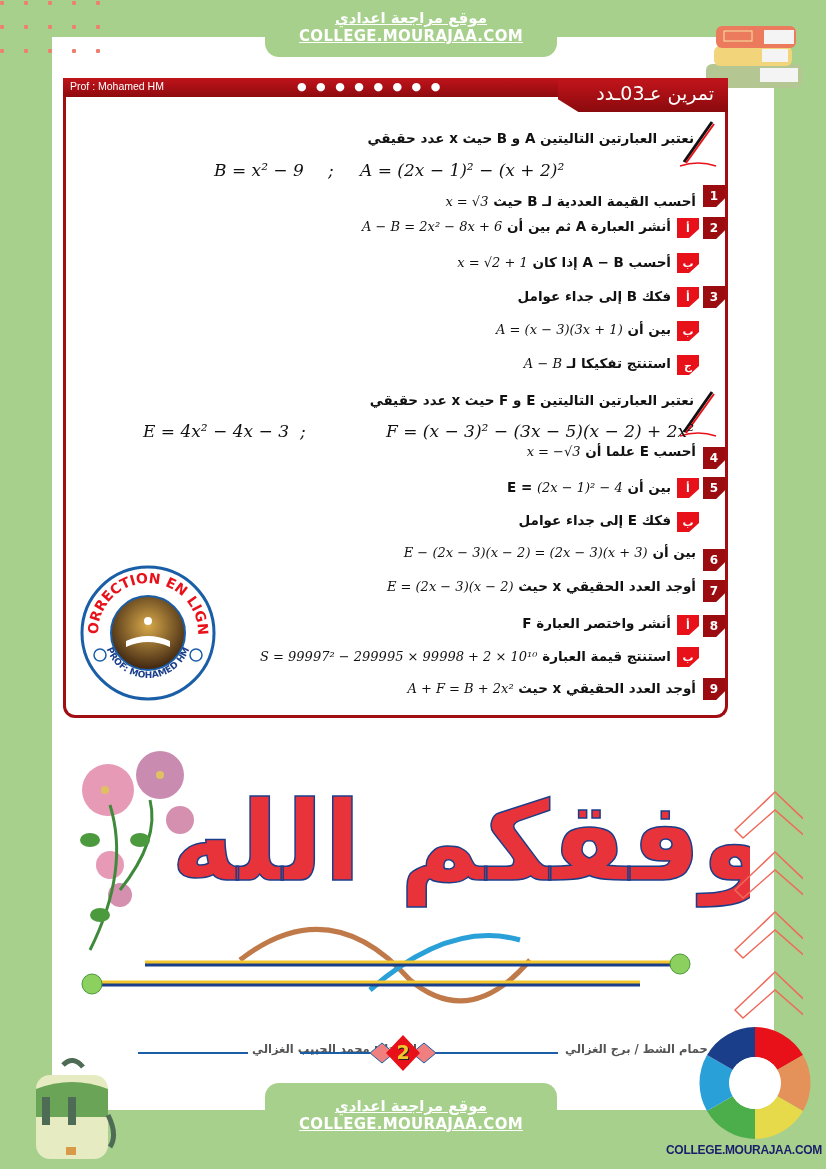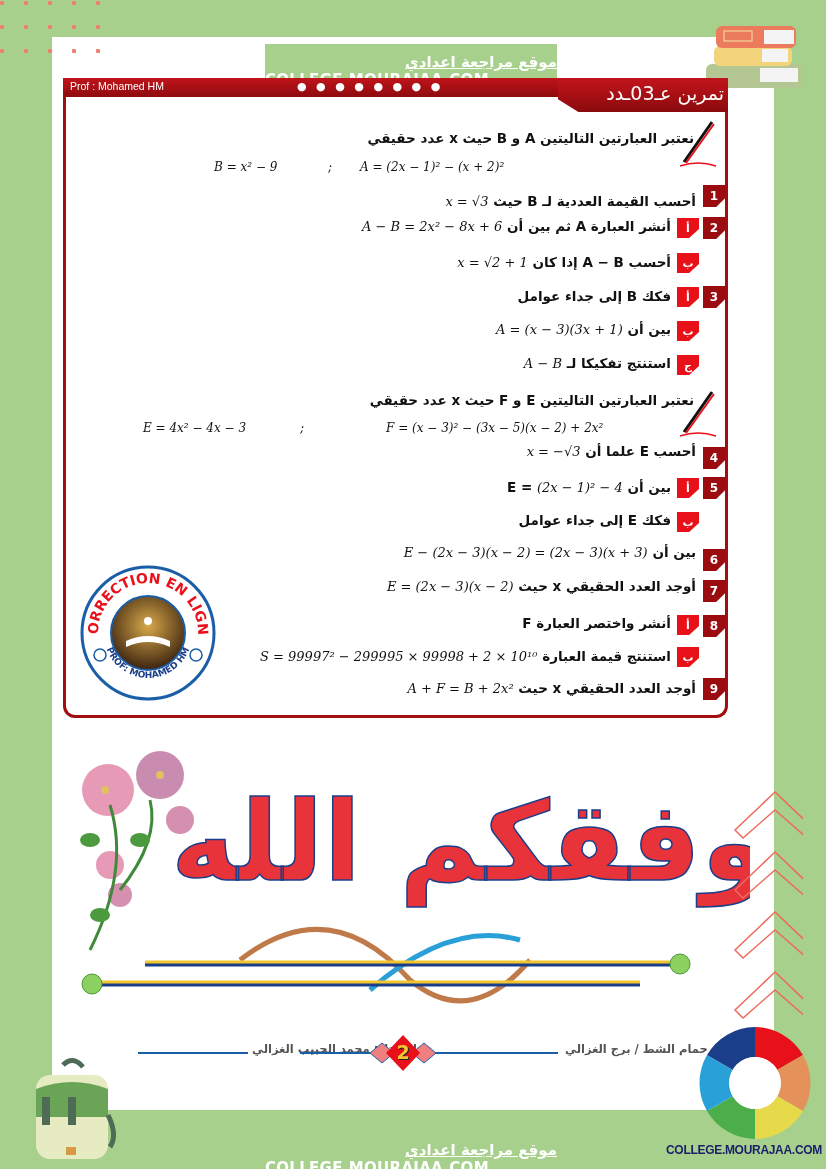--- a/index.html
+++ b/index.html
@@ -13,23 +13,22 @@
   
   .frame-top { position: absolute; left: 0; top: 0; width: 826px; height: 37px; background: #a7d08c; }
   .frame-left { position: absolute; left: 0; top: 0; width: 52px; height: 1169px; background: #a7d08c; }
   .frame-right { position: absolute; left: 774px; top: 0; width: 52px; height: 1169px; background: #a7d08c; }
   .frame-bottom { position: absolute; left: 0; top: 1110px; width: 826px; height: 59px; background: #a7d08c; }
   .dots { position: absolute; left: 0; top: 0; width: 110px; height: 60px;
     background-image: radial-gradient(circle, #ee8070 2px, transparent 2.5px);
     background-size: 24px 24px; background-position: -10px -9px; }
 
   .site-tab {
-    position: absolute; background: #a7d08c; color: #fff;
+    position: absolute; background: #a7d08c; text-align: center; color: #fff;
     border-radius: 0 0 14px 14px;
-    margin-top: 44px;
   }
   .site-tab.top { left: 265px; top: 0; width: 292px; height: 57px; padding-top: 9px; }
   .site-tab.bottom { left: 265px; top: 1083px; width: 292px; height: 86px; padding-top: 14px; border-radius: 14px 14px 0 0; }
   .site-ar { font-size: 15px; font-weight: bold; text-decoration: underline; direction: rtl; line-height: 18px; }
   .site-en { font-size: 15px; font-weight: bold; text-decoration: underline; letter-spacing: 0.3px; line-height: 19px; font-family: "DejaVu Sans", sans-serif; }
 
   
   .books { position: absolute; left: 700px; top: 14px; width: 110px; height: 78px; }
 
   
@@ -41,27 +40,27 @@
   .card-header {
     position: absolute; left: 63px; top: 78px; width: 665px; height: 19px;
     background: linear-gradient(#c0141b, #8e0a0e);
   }
   .prof-label { position: absolute; left: 70px; top: 80px; font-size: 10.5px; color: #fff; font-family: "Liberation Sans", sans-serif; }
   .header-dots { position: absolute; left: 297px; top: 80px; font-size: 11px; color: #fff; letter-spacing: 3px; }
   .title-ribbon {
     position: absolute; left: 558px; top: 80px; width: 170px; height: 32px;
     background: linear-gradient(#c0141b, #8a0a0d);
     clip-path: polygon(0 0, 100% 0, 100% 100%, 12% 100%, 0 60%);
-    color: #fff; font-size: 19px; direction: rtl; padding-right: 4px; padding-top: 2px;
+    color: #fff; font-size: 19px; direction: rtl; padding-right: 14px; padding-top: 2px;
     font-family: "DejaVu Sans", sans-serif;
   }
 
   .row { position: absolute; direction: rtl; font-size: 13.5px; font-weight: bold; white-space: nowrap; }
   .math { font-family: "DejaVu Serif", serif; font-weight: normal; font-style: italic; font-size: 13px; direction: ltr; unicode-bidi: embed; }
-  .math-ltr { position: absolute; font-family: "DejaVu Serif", serif; font-style: italic; font-size: 12px; white-space: nowrap; }
+  .math-ltr { position: absolute; font-family: "DejaVu Serif", serif; font-style: italic; font-size: 17px; white-space: nowrap; }
 
   .num-badge {
     position: absolute; left: 703px; width: 22px; height: 22px;
     background: #9a0c10; color: #fff; font-size: 12px; font-weight: bold;
     display: flex; align-items: center; justify-content: center;
     clip-path: polygon(0 0, 100% 0, 100% 60%, 60% 100%, 0 100%);
   }
   .sub-badge {
     position: absolute; left: 677px; width: 22px; height: 20px;
     background: #e8111a; color: #fff; font-size: 11px; font-weight: bold;

